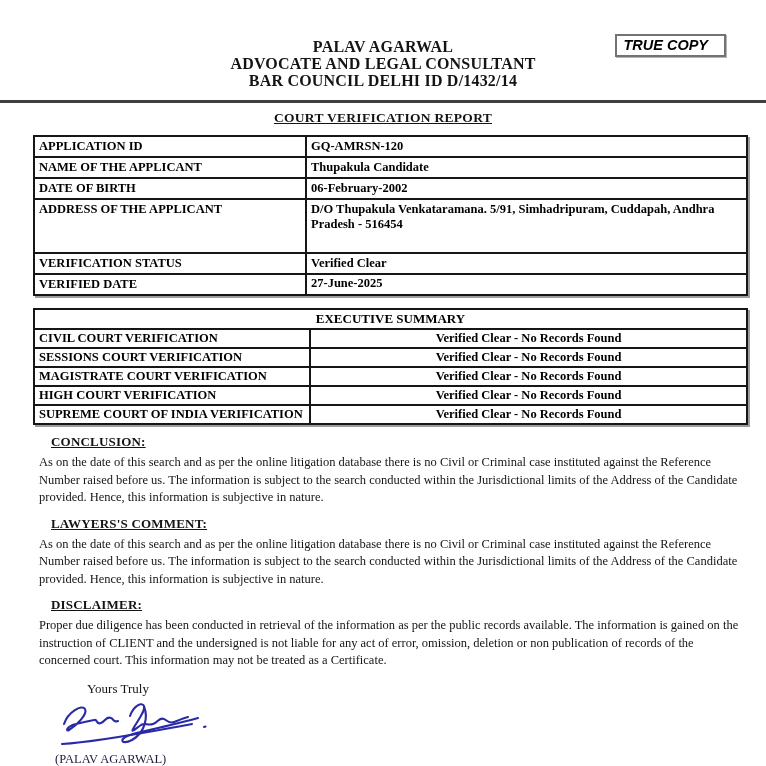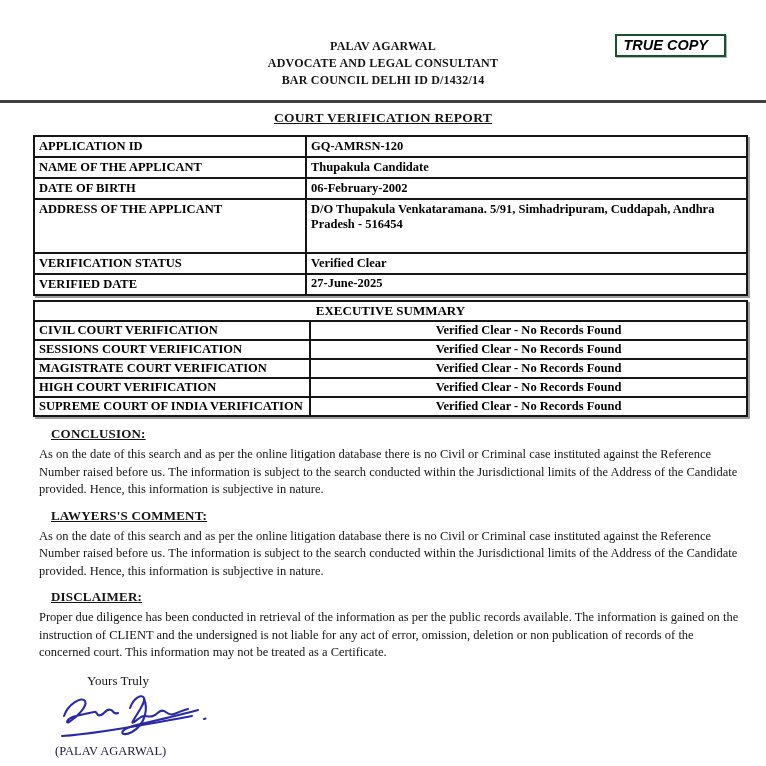--- a/index.html
+++ b/index.html
@@ -6,24 +6,24 @@
   .page{
     position:relative;
     width:766px;height:766px;
     background:#ffffff;
     font-family:"Liberation Serif", serif;
     color:#141414;
     overflow:hidden;
   }
   
   .header{ text-align:center; padding-top:38px; }
-  .header div{ font-size:12px; font-weight:bold; line-height:17px; letter-spacing:0.2px;text-align:center; }
+  .header div{ font-size:16px; font-weight:bold; line-height:17px; letter-spacing:0.2px;text-align:center; }
   .stamp{
     position:absolute; top:34px; right:40px;
-    border:2px solid #14532d;
+    border:2px solid #737373;
     box-shadow:1px 1px 0 #b5b5b5;
     padding:1px 16px 2px 6px;
     font-family:"Liberation Sans", sans-serif;
     font-style:italic; font-weight:bold; font-size:14.5px; color:#000;
   }
   .rule{ border:none; height:3px; background:#3f3f3f; margin:11px 0 7px 0; }
   .doc-title{
     text-align:center; font-weight:bold; text-decoration:underline;
     font-size:13.5px; letter-spacing:0.3px; margin:2px 0 9px 0;
   }
@@ -33,21 +33,21 @@
   td{
     border:2px solid #161616;
     font-weight:bold; font-size:12.5px;
     padding:1px 4px; color:#000000;
   }
   .details td.lbl{ width:262px; }
   .details tr{ height:21px; }
   .details tr.addr-row{ height:54px; }
   .details tr.addr-row td{ vertical-align:top; padding-top:2px; }
   .details tr.vdate-row td.val{ vertical-align:top; }
-  .summary{ margin-top:4px; }
+  .summary{ margin-top:12px; }
   .summary tr{ height:19px; }
   .summary td.hdr{ text-align:center; font-size:13px; }
   .summary td.lbl{ width:266px; }
   .summary td.val{ text-align:center; }
   
   .section{ margin-left:35px; width:712px; }
   .section .shead{
     font-size:13px; font-weight:bold; text-decoration:underline;
     margin:9px 0 3px 16px; letter-spacing:0.2px;
   }

